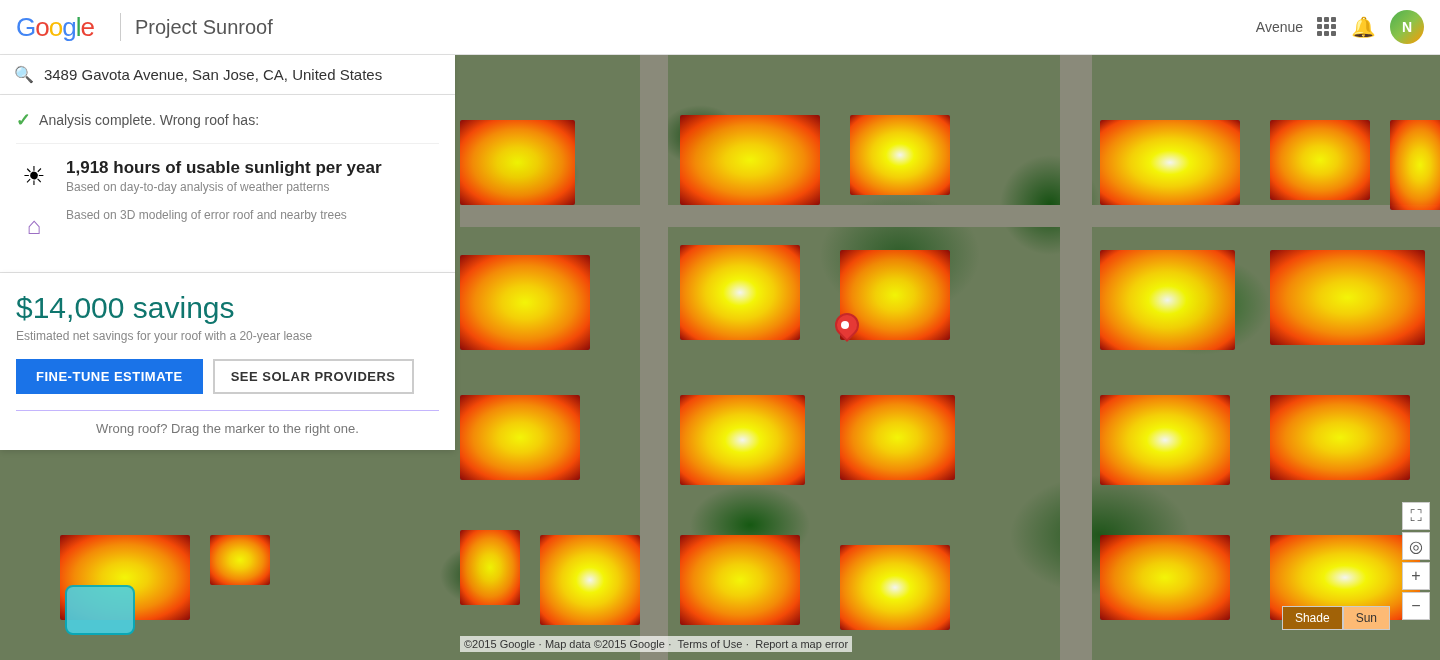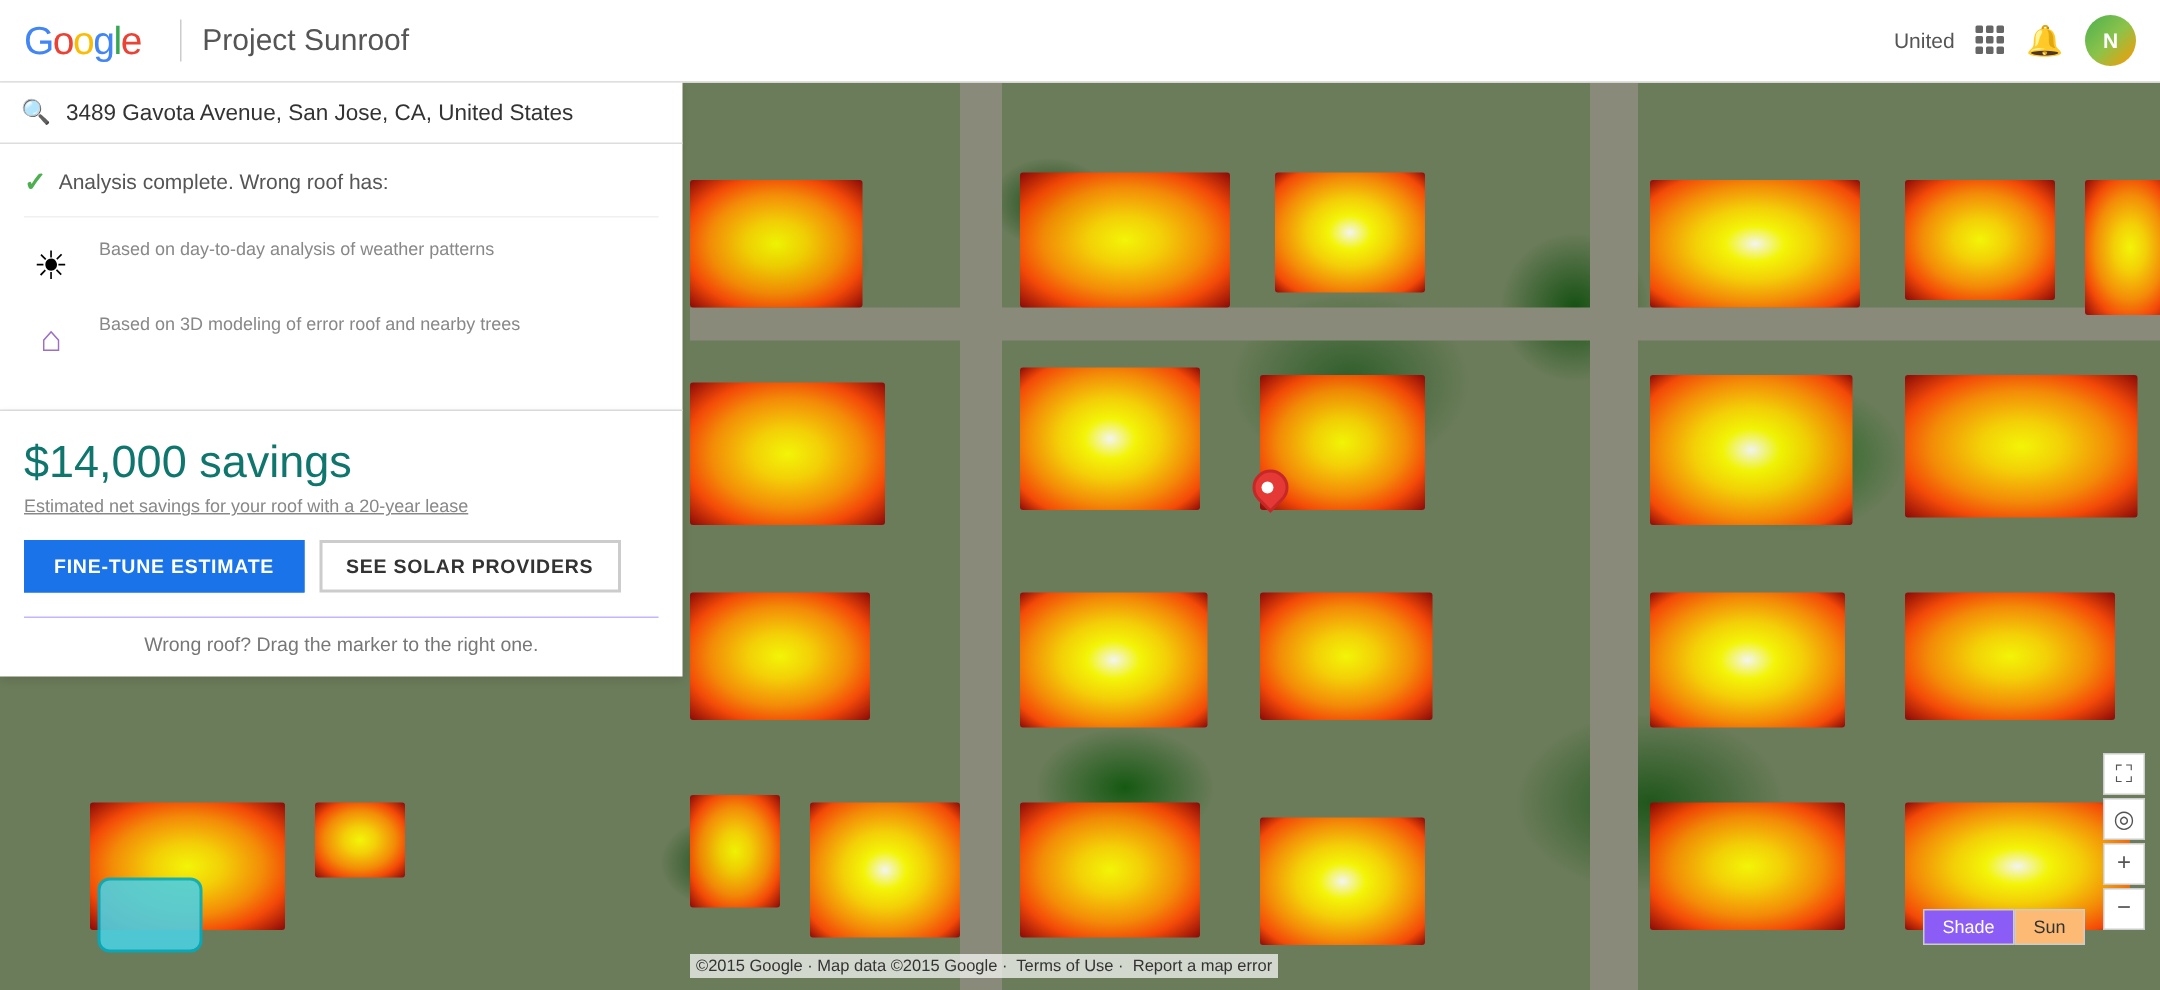--- a/index.html
+++ b/index.html
@@ -235,21 +235,21 @@
       right: 50px;
       display: flex;
       z-index: 50;
     }
     .shade-btn {
       padding: 4px 12px;
       font-size: 12px;
       cursor: pointer;
       border: 1px solid #ccc;
     }
-    .shade-btn.active { background: #8b5cf6; color: #fff; }
+    .shade-btn.active { background: #a16207; color: #fff; }
     .shade-btn.inactive { background: #fdba74; color: #333; }
 
     
     .map-copyright {
       position: absolute;
       bottom: 8px;
       left: 460px;
       font-size: 11px;
       color: #333;
       background: rgba(255,255,255,0.7);
@@ -357,21 +357,20 @@
     #savings-card .savings-amount {
       font-size: 30px;
       font-weight: 300;
       color: #0f766e;
       margin-bottom: 4px;
     }
     #savings-card .savings-desc {
       font-size: 12px;
       color: #888;
       margin-bottom: 16px;
-      text-decoration: underline;
     }
     .btn-row {
       display: flex;
       gap: 10px;
       margin-bottom: 16px;
     }
     .btn-primary {
       padding: 8px 18px;
       background: #1a73e8;
       color: #fff;
@@ -418,21 +417,21 @@
 </head>
 <body>
 
 <div id="header">
   <div class="google-logo">
     <span class="g">G</span><span class="o1">o</span><span class="o2">o</span><span class="g2">g</span><span class="l">l</span><span class="e">e</span>
   </div>
   <div class="divider"></div>
   <span class="app-title">Project Sunroof</span>
   <div class="spacer"></div>
-  <span class="user-name">United</span>
+  <span class="user-name">Avenue</span>
   <div class="grid-icon">
     <span></span>
       <span></span>
       <span></span>
     <span></span>
       <span></span>
       <span></span>
     <span></span>
       <span></span>
       <span></span>
@@ -505,20 +504,21 @@
 
   <div id="analysis-card">
     <div class="analysis-status">
       <span class="check-icon">✓</span>
       <span class="analysis-status-text">Analysis complete. Wrong roof has:</span>
     </div>
 
     <div class="stat-row">
       <div class="stat-icon-sun">☀</div>
       <div class="stat-content">
+        <div class="stat-value">1,918 hours of usable sunlight per year</div>
         <div class="stat-desc">Based on day-to-day analysis of weather patterns</div>
       </div>
     </div>
 
     <div class="stat-row">
       <div class="stat-icon-house">⌂</div>
       <div class="stat-content">
         <div class="stat-desc">Based on 3D modeling of error roof and nearby trees</div>
       </div>
     </div>

